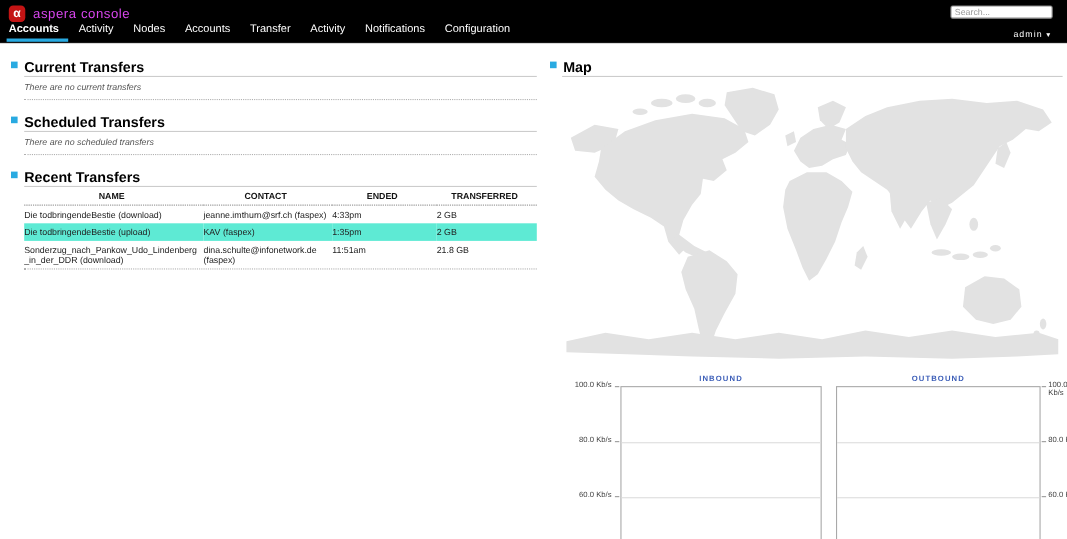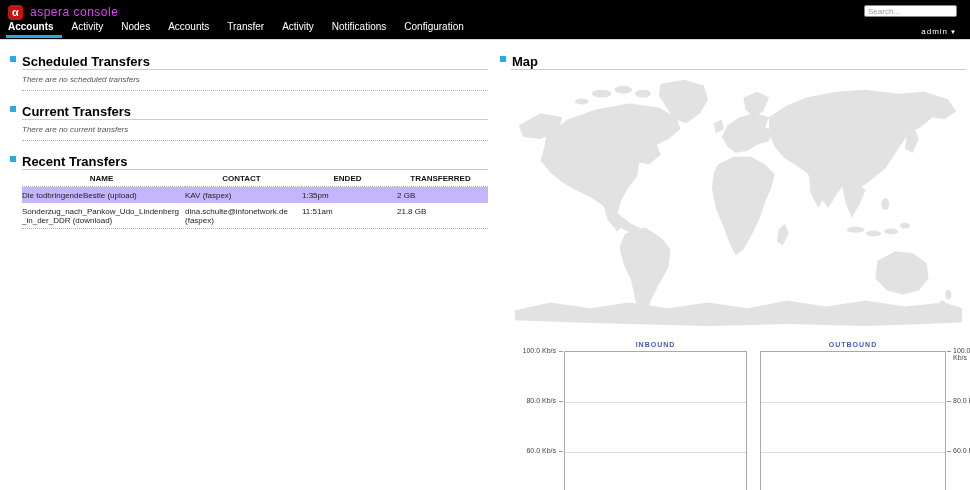--- a/index.html
+++ b/index.html
@@ -41,21 +41,21 @@
   .empty-text { font-style:italic; font-size:8px; color:#555;
     padding:5px 0 6px 0; border-bottom:1px dotted #b0b0b0; }
   .section { margin-top:6px; }
   .section + .section { margin-top:11px; }
   
   table.transfers { width:466px; border-collapse:collapse; table-layout:fixed; }
   table.transfers th { font-size:8px; font-weight:bold; color:#111; text-align:center;
     padding:4px 4px 3px 0; border-bottom:1px dotted #b0b0b0; }
   table.transfers td { font-size:8px; color:#222; vertical-align:top;
     padding:4px 4px 3px 0; overflow-wrap:anywhere; }
-  table.transfers tr.alt td { background:#c4b5fd; }
+  table.transfers tr.alt td { background:#5eead4; }
   .table-endline { border-bottom:1px dotted #b0b0b0; width:466px; height:1px; }
   
   .map-body { padding-top:2px; }
   .worldmap { display:block; width:455px; height:258px; }
   .worldmap path, .worldmap polygon, .worldmap ellipse { fill:#e2e2e2; }
   
   .bw-wrap { position:relative; height:160px; margin-top:2px; }
   .bw-title { position:absolute; top:4px; font-size:7px; font-weight:bold;
     color:#3c5eb8; letter-spacing:1px; text-align:center; }
   .bw-box { position:absolute; top:14px; height:250px; background:#fff;
@@ -86,34 +86,34 @@
     <a href="#">Notifications</a>
     <a href="#">Configuration</a>
   </div>
 </div>
 
 <div class="col-left">
 
   <div class="section">
     <div class="sec-head">
       <span class="bullet"></span>
+      <span class="sec-title">Current Transfers</span>
+    </div>
+    <div class="sec-body">
+      <div class="empty-text">There are no current transfers</div>
+    </div>
+  </div>
+
+  <div class="section">
+    <div class="sec-head">
+      <span class="bullet"></span>
       <span class="sec-title">Scheduled Transfers</span>
     </div>
     <div class="sec-body">
       <div class="empty-text">There are no scheduled transfers</div>
-    </div>
-  </div>
-
-  <div class="section">
-    <div class="sec-head">
-      <span class="bullet"></span>
-      <span class="sec-title">Current Transfers</span>
-    </div>
-    <div class="sec-body">
-      <div class="empty-text">There are no current transfers</div>
     </div>
   </div>
 
   <div class="section">
     <div class="sec-head">
       <span class="bullet"></span>
       <span class="sec-title">Recent Transfers</span>
     </div>
     <div class="sec-body">
       <table class="transfers">
@@ -125,20 +125,26 @@
           </colgroup>
         <thead>
           <tr>
             <th>NAME</th>
             <th>CONTACT</th>
             <th>ENDED</th>
             <th>TRANSFERRED</th>
           </tr>
         </thead>
         <tbody>
+          <tr>
+            <td>Die todbringendeBestie (download)</td>
+            <td>jeanne.imthurn@srf.ch (faspex)</td>
+            <td>4:33pm</td>
+            <td>2 GB</td>
+          </tr>
           <tr class="alt">
             <td>Die todbringendeBestie (upload)</td>
             <td>KAV (faspex)</td>
             <td>1:35pm</td>
             <td>2 GB</td>
           </tr>
           <tr>
             <td>Sonderzug_nach_Pankow_Udo_Lindenberg_in_der_DDR (download)</td>
             <td>dina.schulte@infonetwork.de (faspex)</td>
             <td>11:51am</td>

